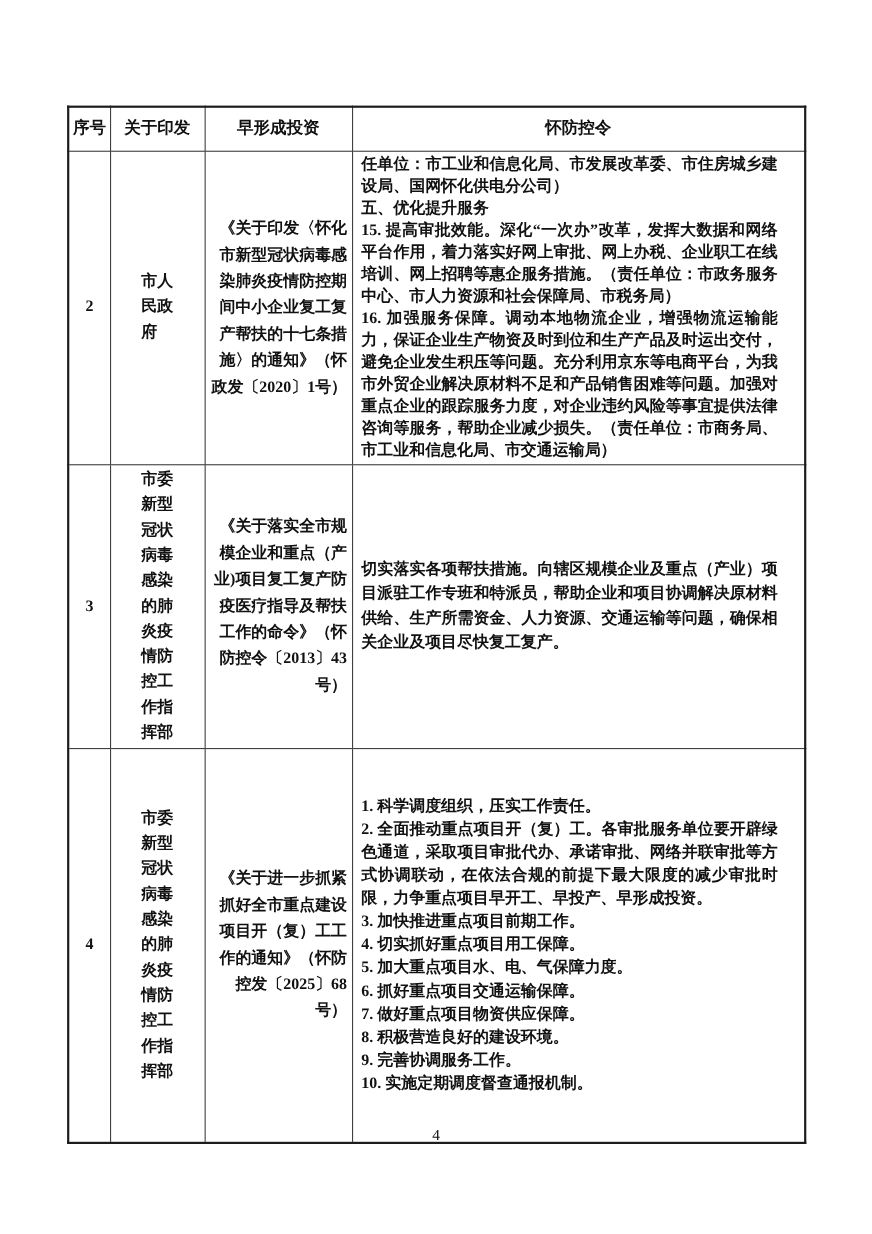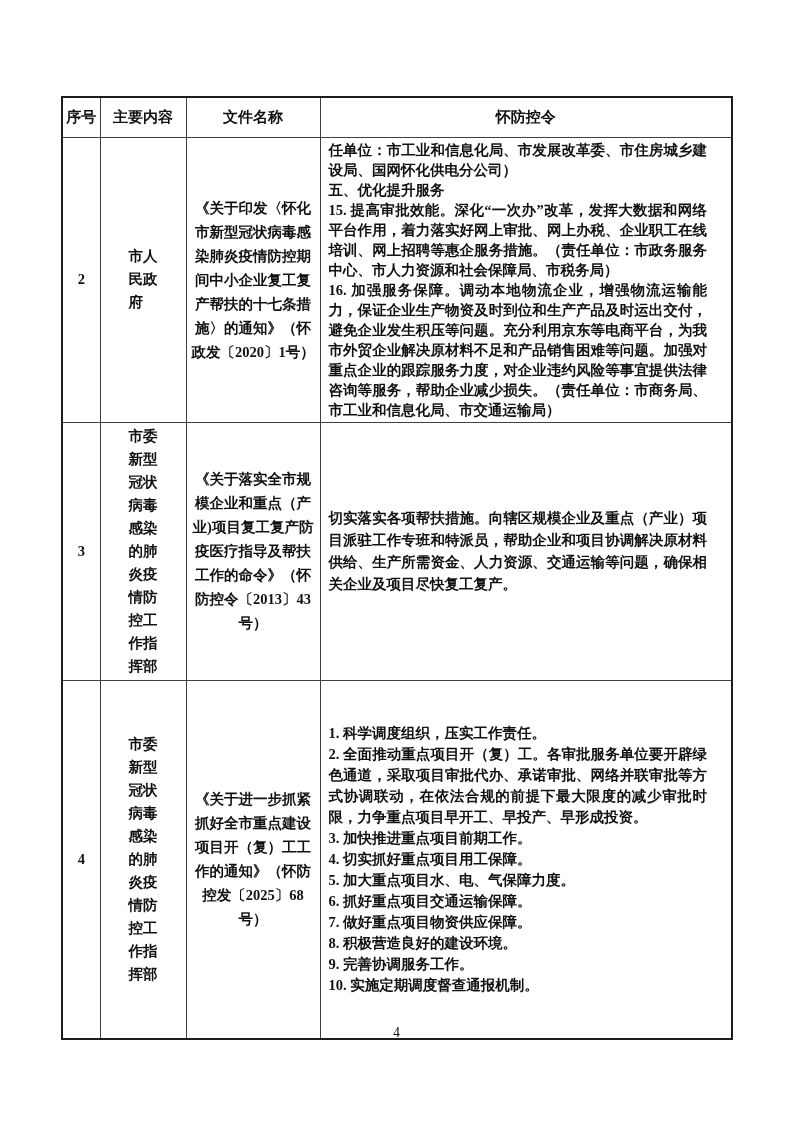--- a/index.html
+++ b/index.html
@@ -51,21 +51,21 @@
     text-align: center;
     padding: 0;
   }
   td.agency {
     text-align: justify;
     text-justify: inter-character;
     line-height: 23px;
     padding: 2px 28px;
   }
   td.title {
-    text-align: center;
+    text-align: right;
     line-height: 24px;
     padding: 2px 4px;
   }
   td.content {
     text-align: justify;
     text-justify: inter-character;
     white-space: pre-line;
     padding: 2px 24px 2px 8px;
   }
   td.content.lh20 { line-height: 20px; }
@@ -91,22 +91,22 @@
   <table class="doc-table">
     <colgroup>
       <col style="width:38px">
       <col style="width:86px">
       <col style="width:134px">
       <col style="width:412px">
     </colgroup>
     <thead>
       <tr class="header-row">
         <th>序号</th>
-        <th>主要内容</th>
-        <th>文件名称</th>
+        <th>关于印发</th>
+        <th>早形成投资</th>
         <th>怀防控令</th>
       </tr>
     </thead>
     <tbody>
       <tr class="row-a">
         <td class="seq">2</td>
         <td class="agency">市人民政府</td>
         <td class="title">《关于印发〈怀化市新型冠状病毒感染肺炎疫情防控期间中小企业复工复产帮扶的十七条措施〉的通知》（怀政发〔2020〕1号）</td>
         <td class="content lh20 v-top">任单位：市工业和信息化局、市发展改革委、市住房城乡建设局、国网怀化供电分公司）
 五、优化提升服务

